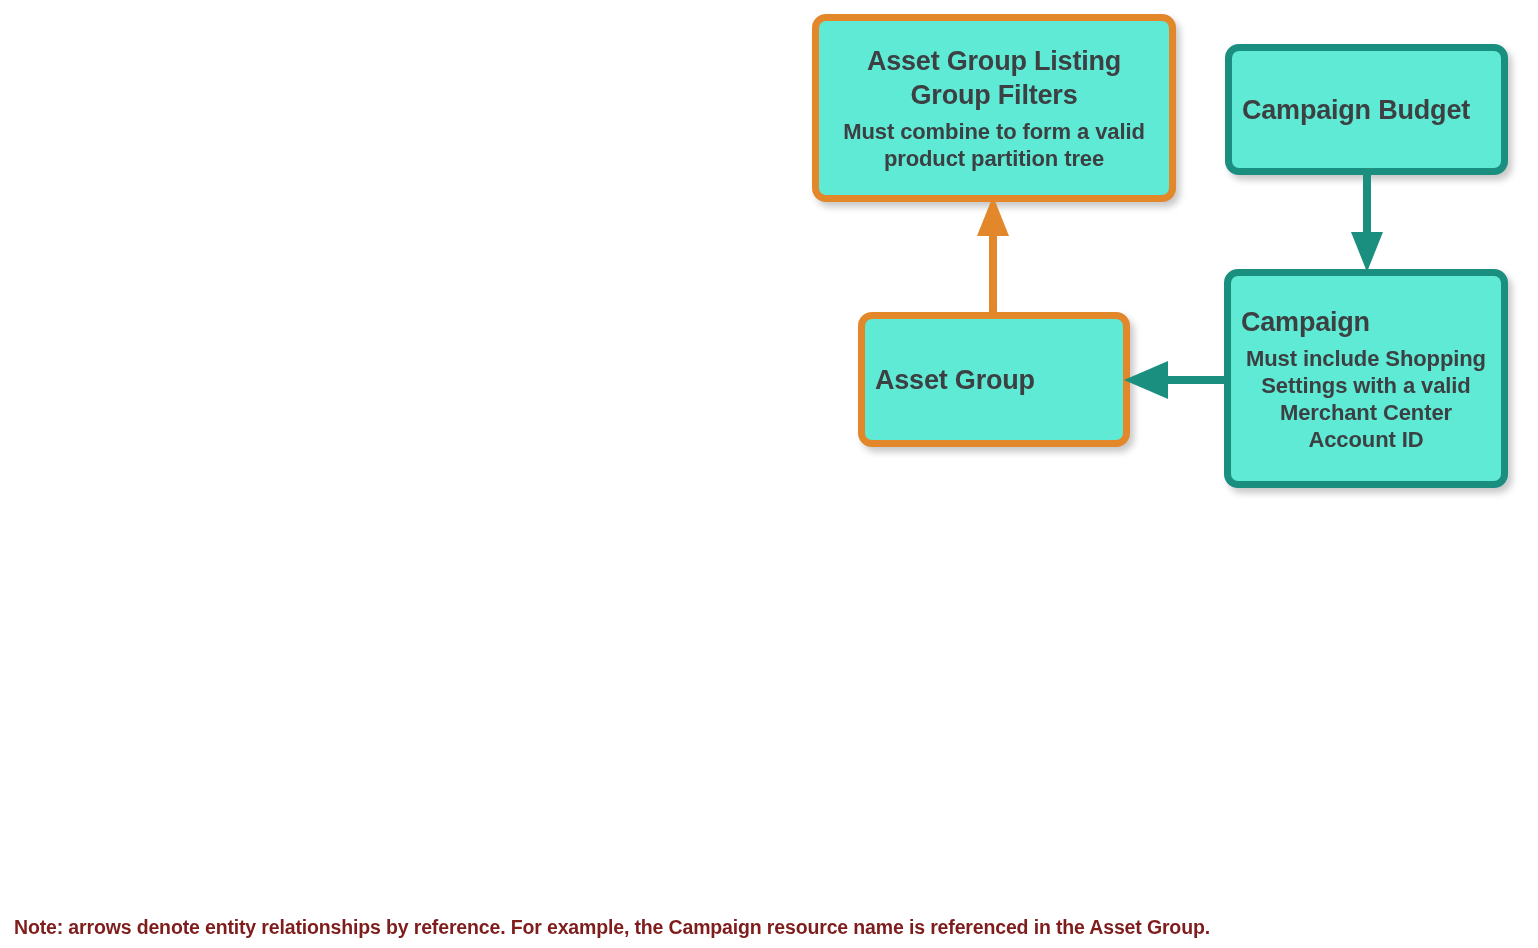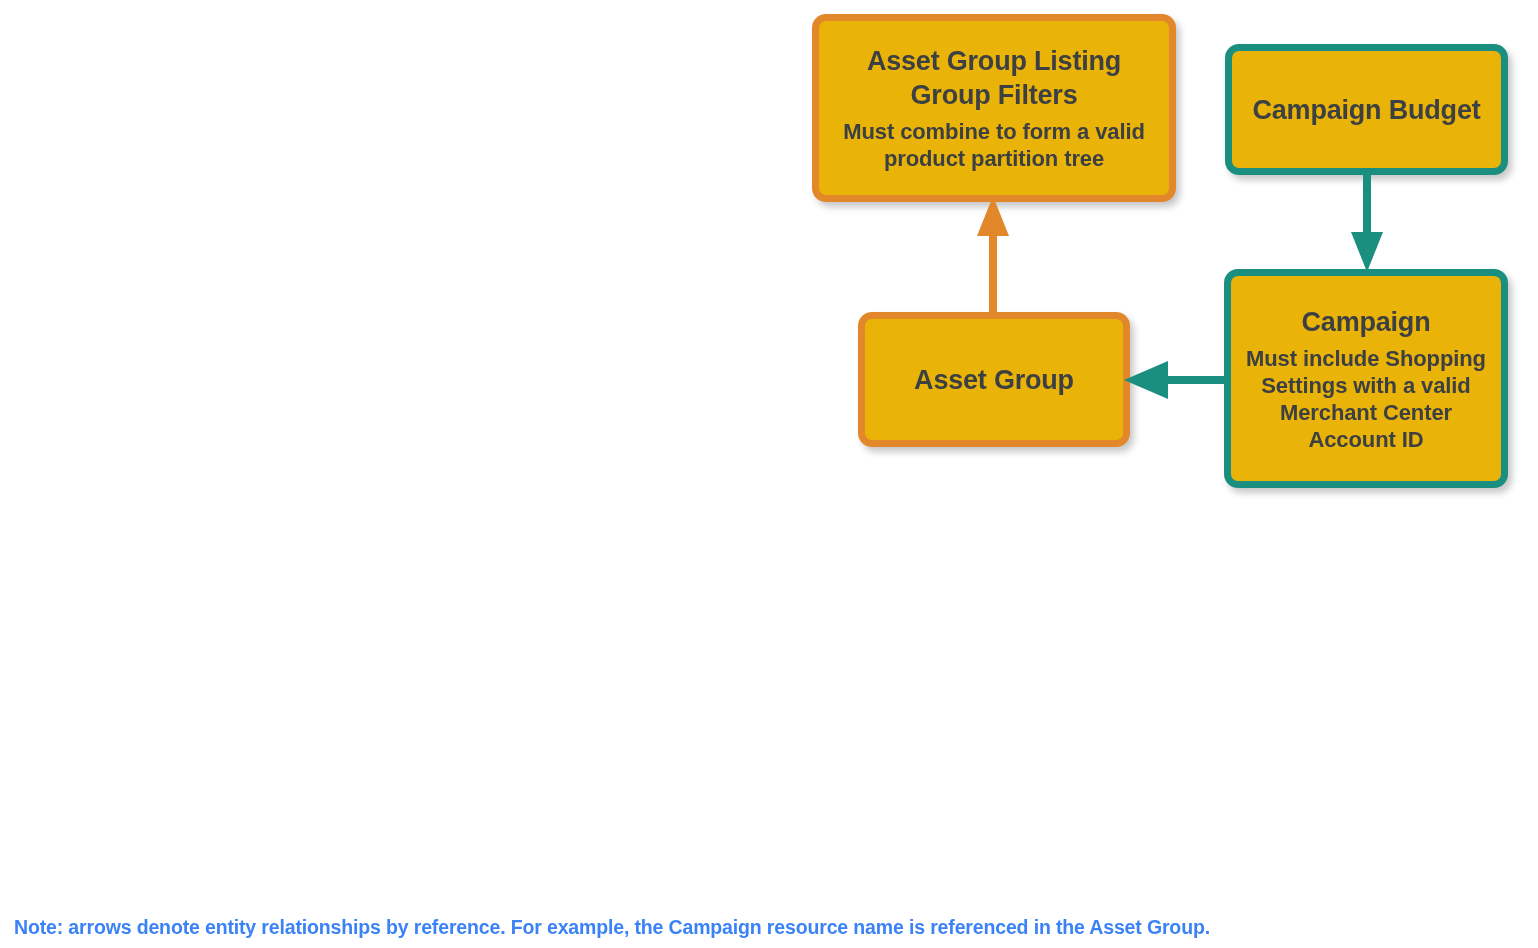--- a/index.html
+++ b/index.html
@@ -19,27 +19,27 @@
   #canvas {
     position: absolute;
     left: 0; top: 0;
     width: 1538px;
     height: 948px;
   }
 
   .node {
     position: absolute;
     box-sizing: border-box;
-    background: #eab308;
+    background: #5eead4;
     border-radius: 14px;
     border-style: solid;
     border-width: 7px;
     display: flex;
     flex-direction: column;
-    align-items: center;
+    align-items: flex-start;
     justify-content: center;
     text-align: center;
     box-shadow: 4px 5px 7px rgba(0,0,0,0.22);
     padding: 4px 10px;
   }
   .node.orange { border-color: #e2882b; }
   .node.teal   { border-color: #1a8f80; }
 
   .node-title {
     font-size: 27px;
@@ -79,21 +79,21 @@
   #arrow-budget-to-campaign     { left: 1349px; top: 170px; }
   #arrow-campaign-to-asset-group{ left: 1124px; top: 358px; }
 
   
   #footer-note {
     position: absolute;
     left: 14px;
     top: 916px;
     font-size: 19.5px;
     font-weight: bold;
-    color: #3b82f6;
+    color: #7f1d1d;
     letter-spacing: -0.15px;
     white-space: nowrap;
   }
 </style>
 </head>
 <body>
 
 <div id="canvas">
 
   <div class="node orange" id="node-listing-group-filters">

